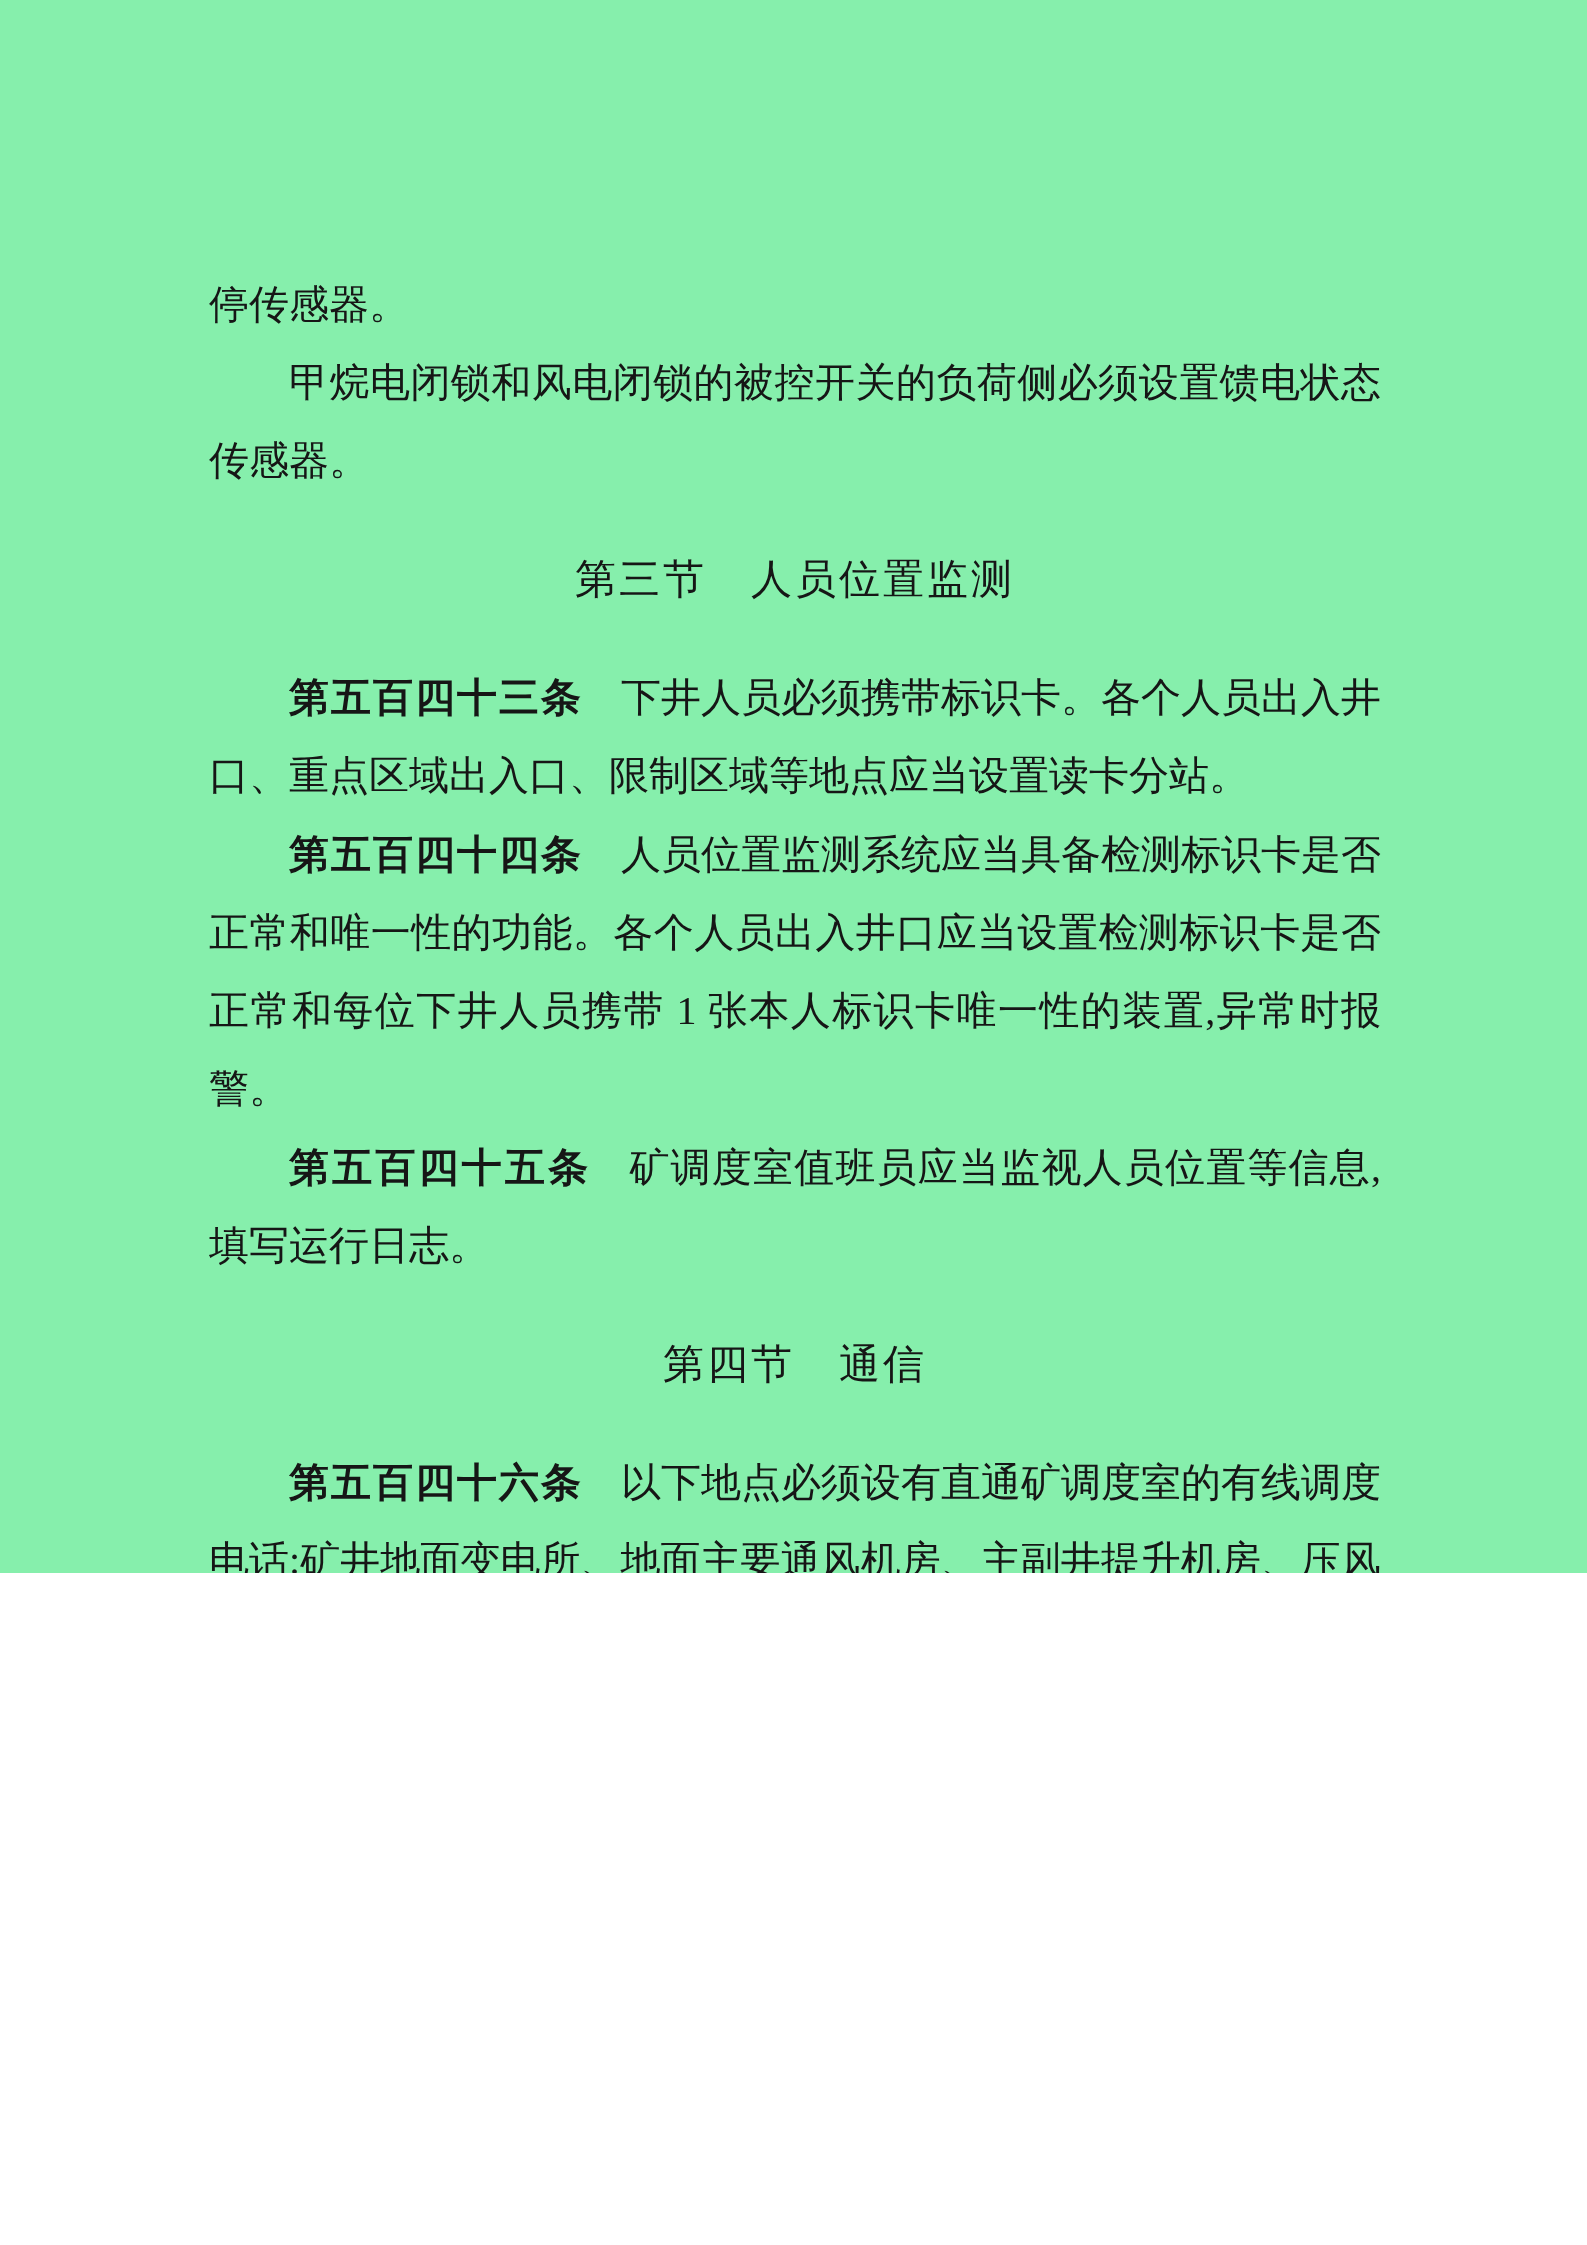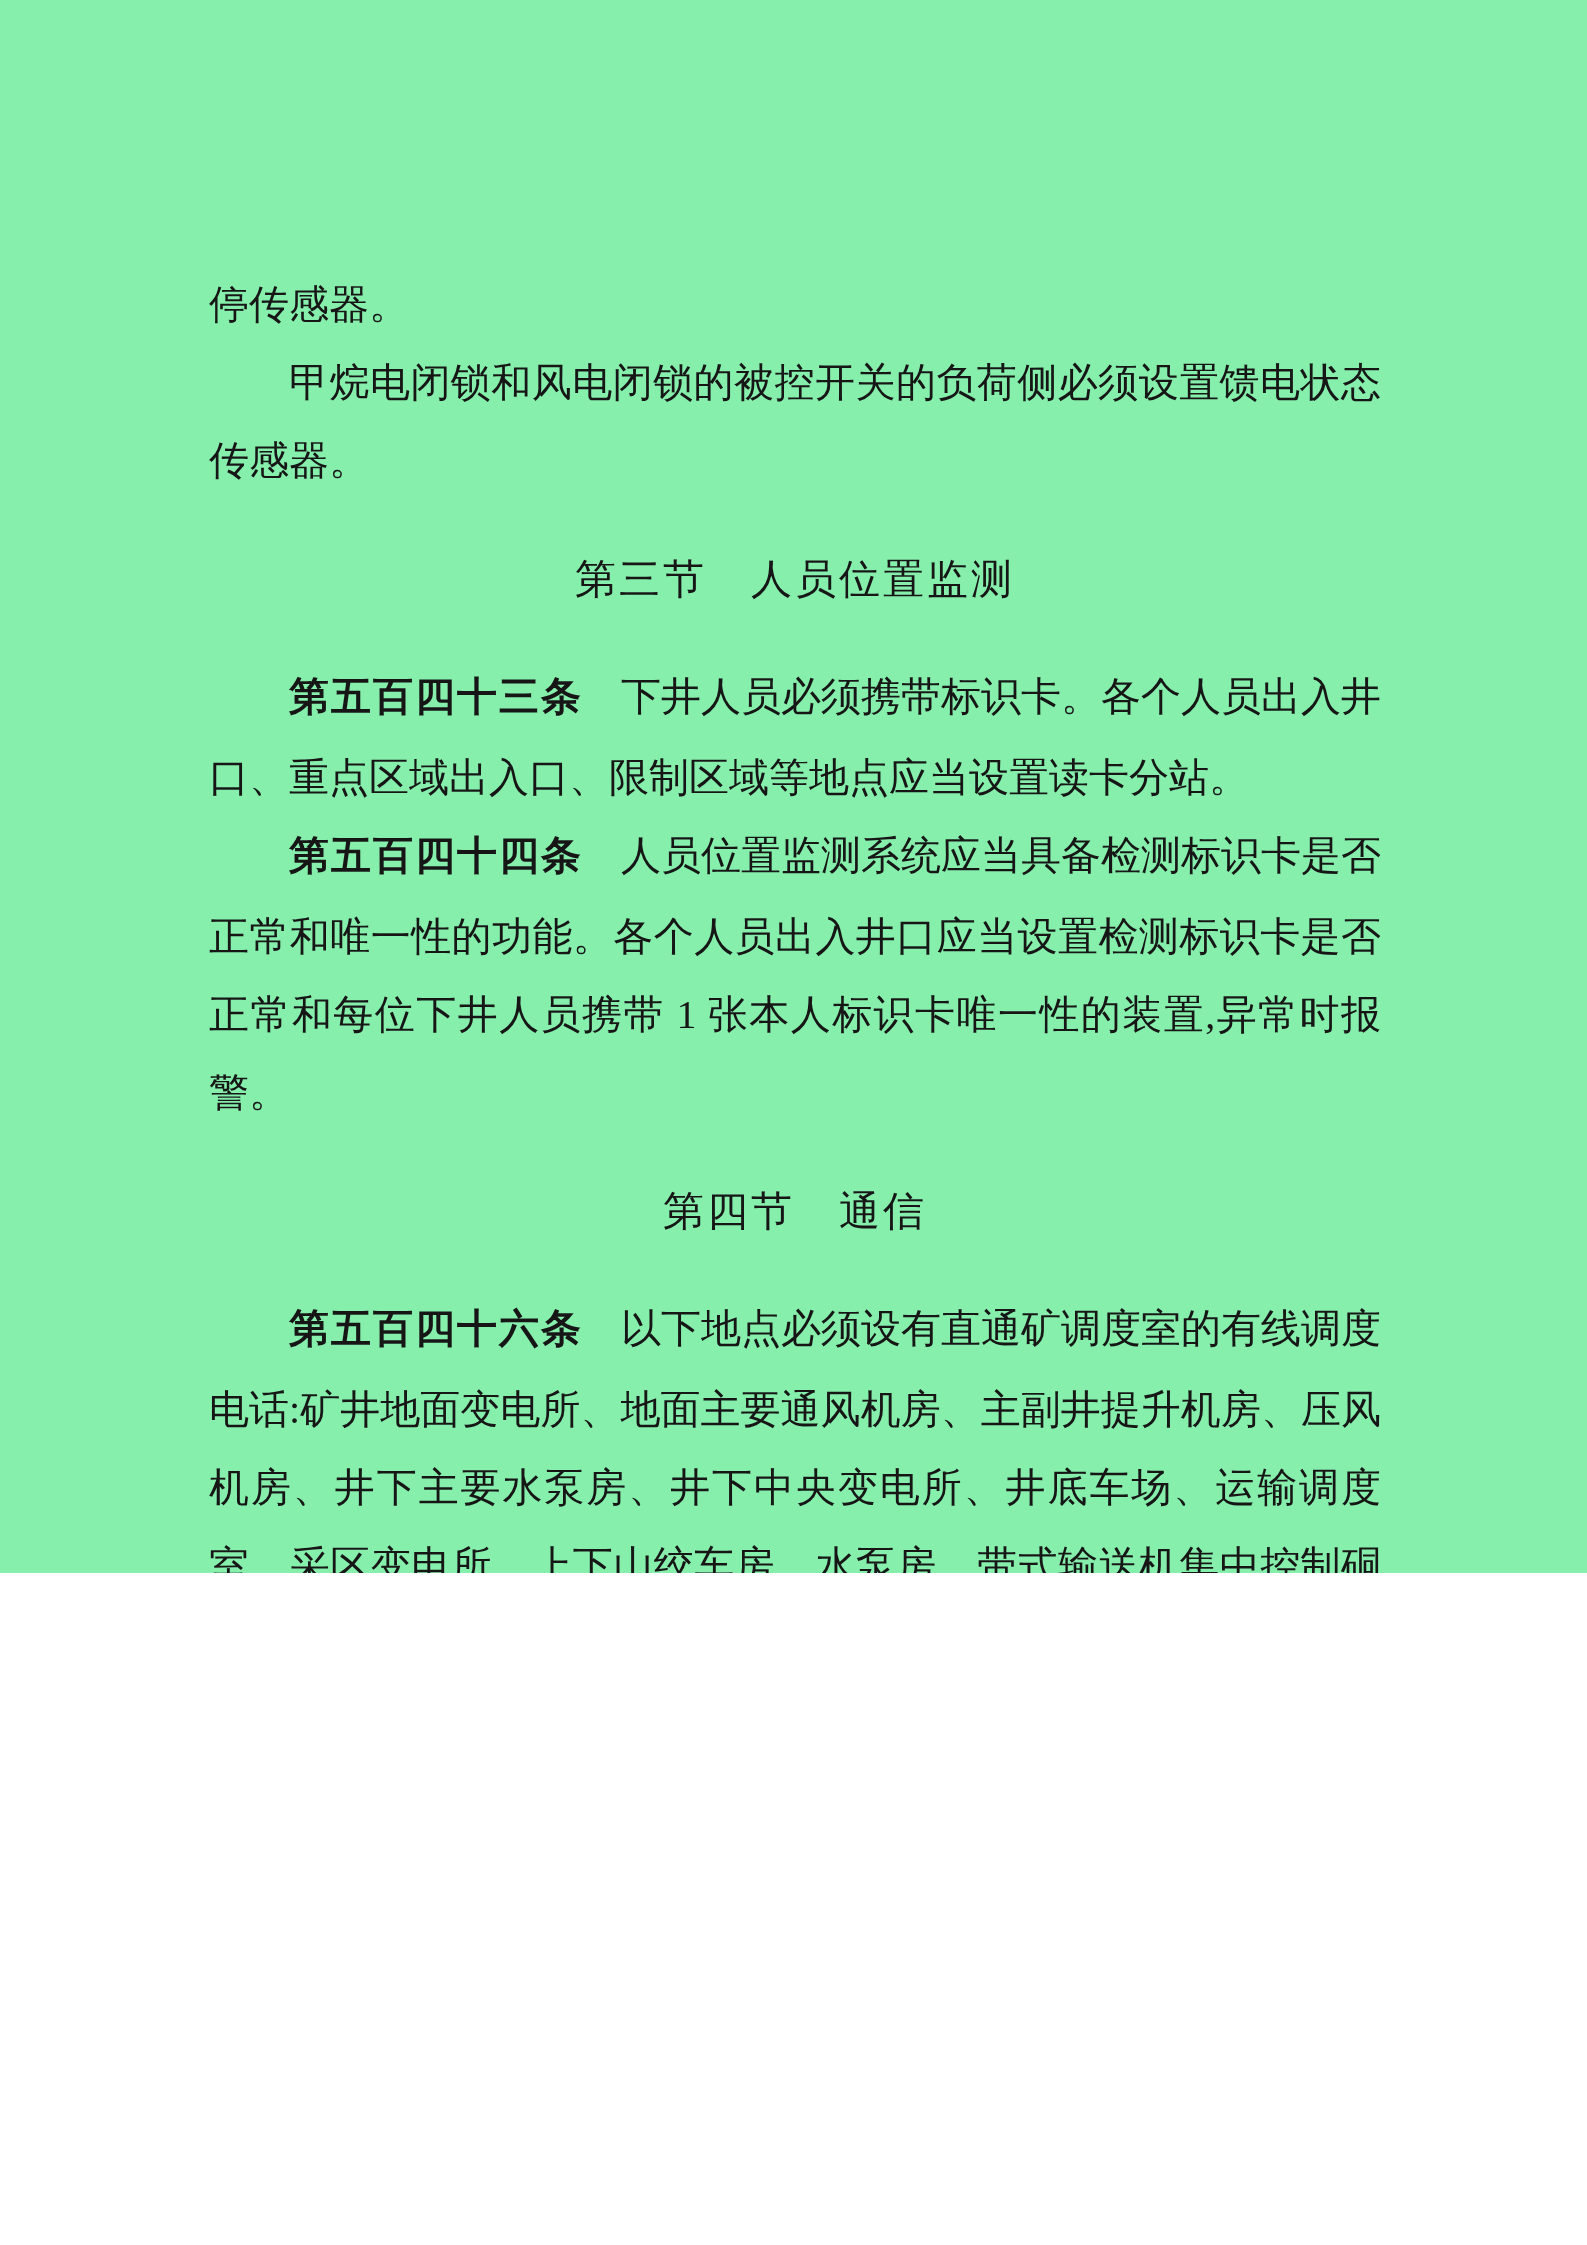--- a/index.html
+++ b/index.html
@@ -30,21 +30,21 @@
     margin: 0;
     padding: 0;
   }
   .indent {
     text-indent: 80px;
   }
   .runs-over {
     text-align-last: justify;
   }
   .num {
-    font-family: Liberation Mono, monospace;
+    font-family: Liberation Sans, sans-serif;
     font-weight: 700;
     margin-right: 38px;
     letter-spacing: 2px;
   }
   .heading {
     margin: 40px 0;
     padding: 0;
     font-size: 41px;
     line-height: 78px;
     font-weight: 400;
@@ -73,20 +73,21 @@
 
 
     <p class="para indent">甲烷电闭锁和风电闭锁的被控开关的负荷侧必须设置馈电状态传感器。</p>
 
     <h2 class="heading">第三节　人员位置监测</h2>
 
     <p class="para indent"><span class="num">第五百四十三条</span><span>下井人员必须携带标识卡。各个人员出入井口、重点区域出入口、限制区域等地点应当设置读卡分站。</span></p>
 
     <p class="para indent"><span class="num">第五百四十四条</span><span>人员位置监测系统应当具备检测标识卡是否正常和唯一性的功能。各个人员出入井口应当设置检测标识卡是否正常和每位下井人员携带 1 张本人标识卡唯一性的装置,异常时报警。</span></p>
 
+    <p class="para indent"><span class="num">第五百四十五条</span><span>矿调度室值班员应当监视人员位置等信息,填写运行日志。</span></p>
 
     <h2 class="heading">第四节　通信</h2>
 
     <p class="para indent runs-over"><span class="num">第五百四十六条</span><span>以下地点必须设有直通矿调度室的有线调度电话:矿井地面变电所、地面主要通风机房、主副井提升机房、压风机房、井下主要水泵房、井下中央变电所、井底车场、运输调度室、采区变电所、上下山绞车房、水泵房、带式输送机集中控制硐室等主要机电设备硐室、采煤工作面、掘进工作面、突出煤层采掘工</span></p>
 
   </div>
 
   <div class="pagenum">— 223 —</div>
 </div>
 

